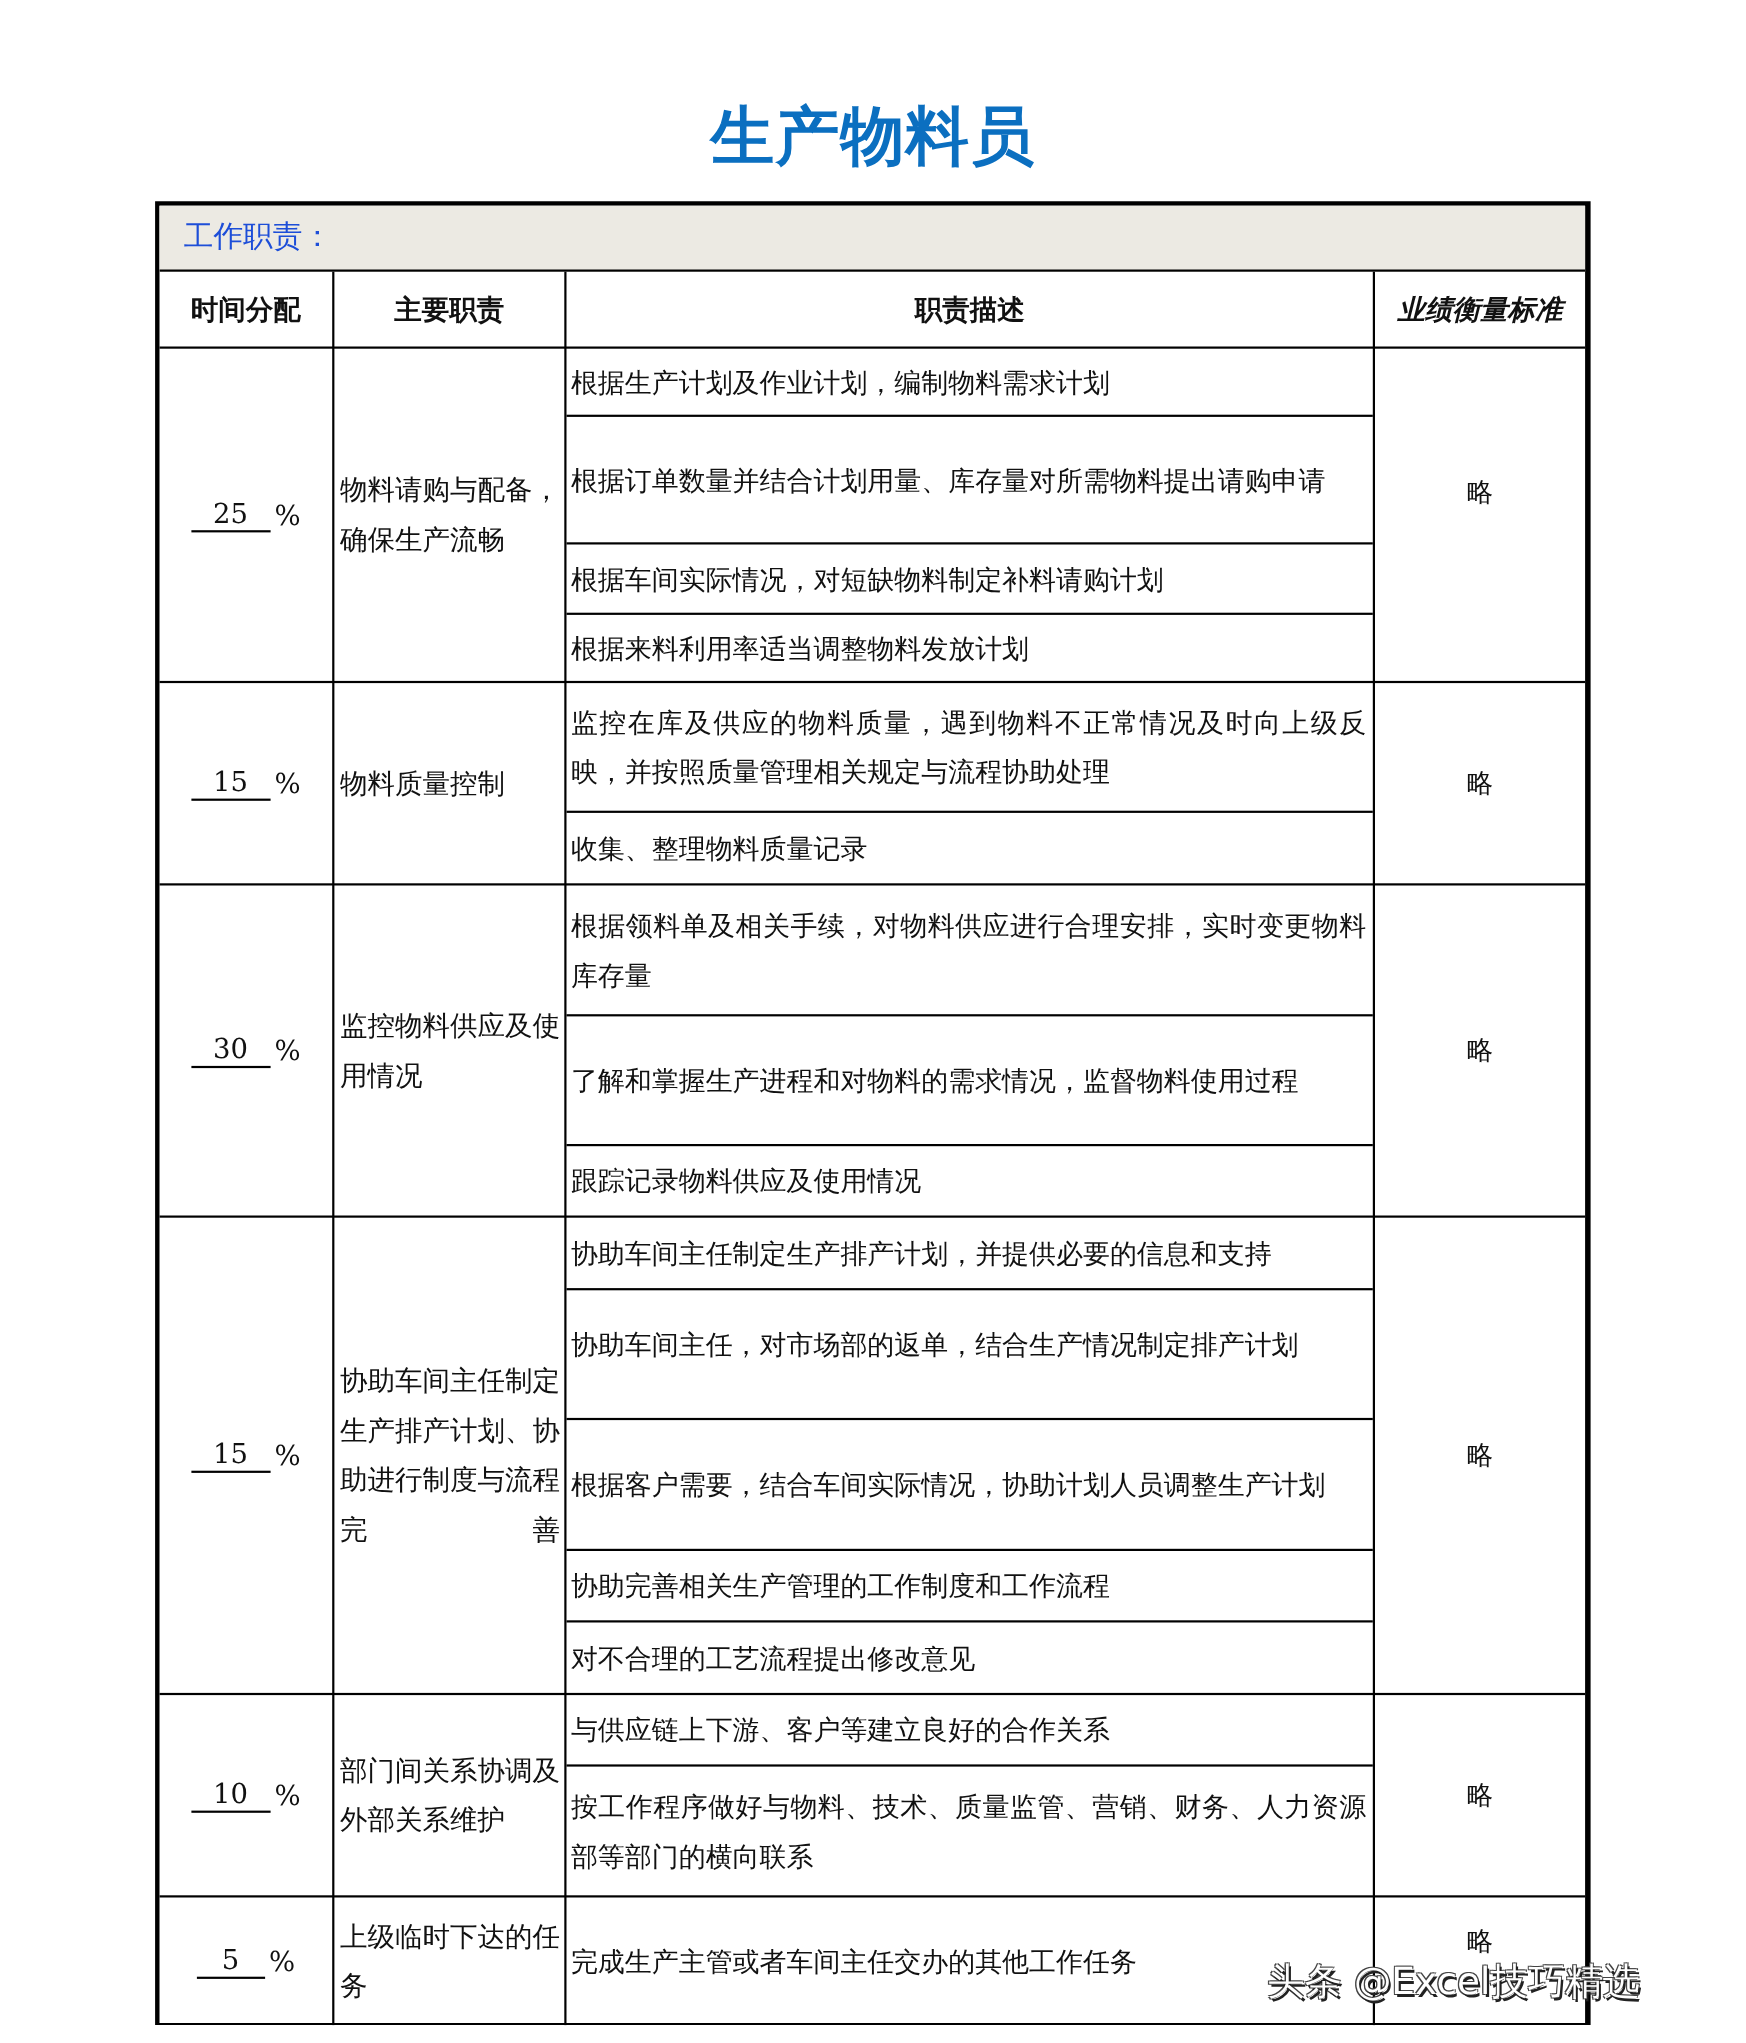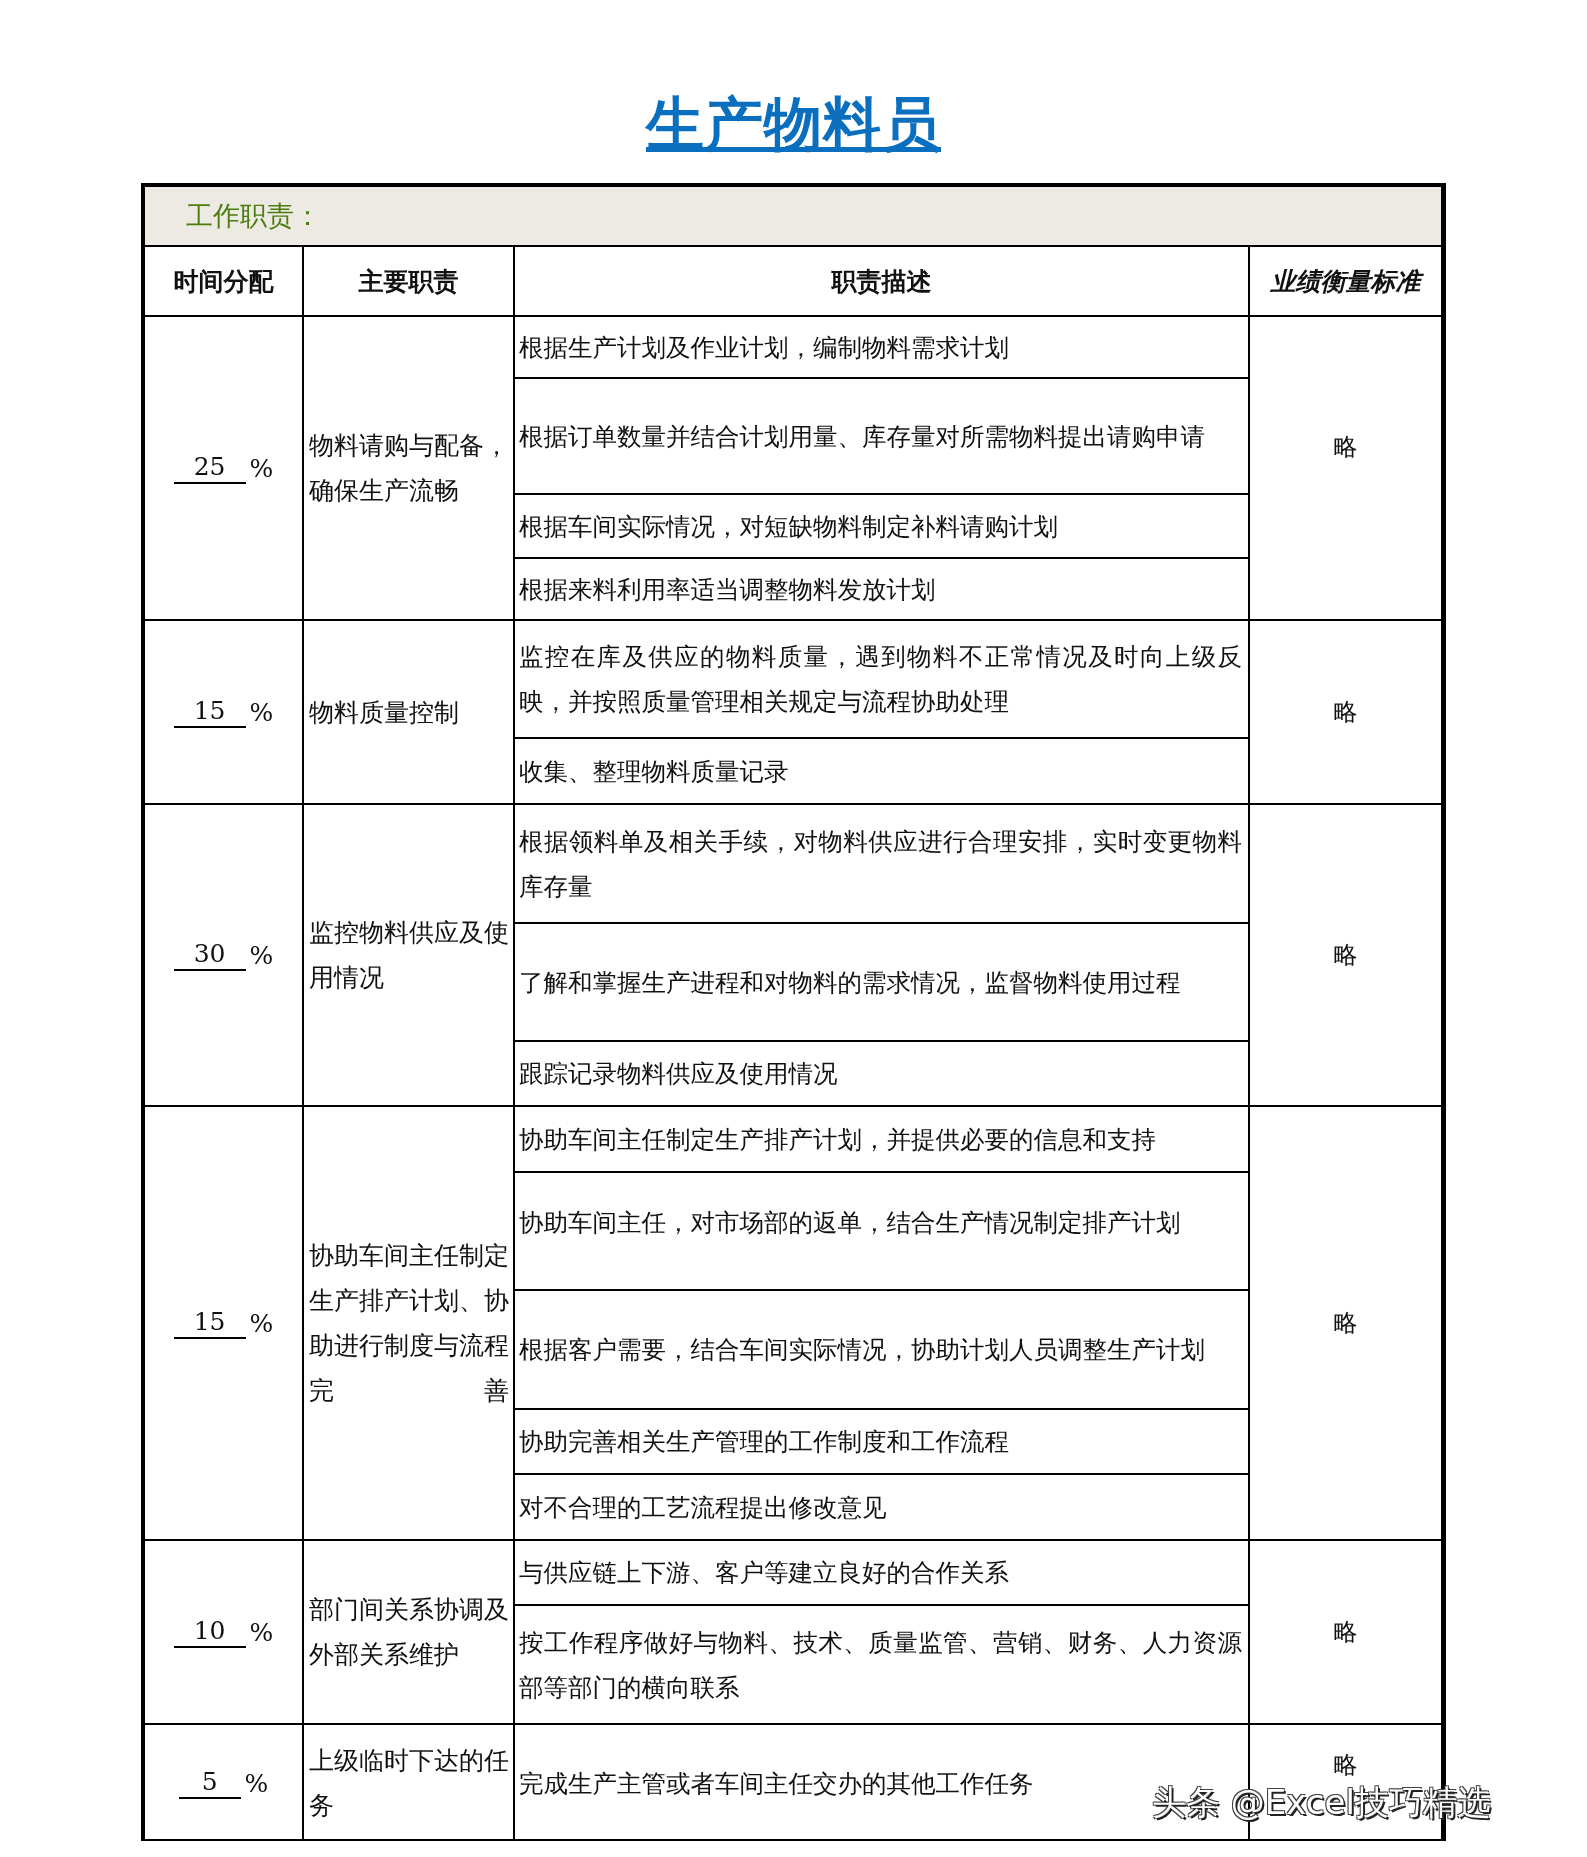--- a/index.html
+++ b/index.html
@@ -1,27 +1,27 @@
 <!DOCTYPE html>
 <html><head>
 <meta charset="utf-8">
 <style>
   html, body { margin: 0; padding: 0; background: #ffffff; }
   body { width: 1587px; height: 1857px; position: relative; overflow: hidden;
          font-family: "DejaVu Serif", "Liberation Serif", serif; color: #111; }
   .title { position: absolute; left: 0; width: 1587px; top: 84px; height: 80px;
            text-align: center; font-family: "DejaVu Sans", "Liberation Sans", sans-serif;
-           font-weight: bold; font-size: 58px; line-height: 80px; color: #0B6FC0; letter-spacing: 1px; text-decoration: underline; }
+           font-weight: bold; font-size: 58px; line-height: 80px; color: #0B6FC0; letter-spacing: 1px; }
   .sheet { position: absolute; left: 141px; top: 183px; width: 1305px; height: 1658px;
            box-sizing: border-box; border-top: 4px solid #000; border-left: 4px solid #000;
            border-right: 5px solid #000; border-bottom: 2px solid #000; }
   .band { position: absolute; left: 0; top: 0; right: 0; height: 60px; background: #ECEAE3;
           border-bottom: 2px solid #000; box-sizing: border-box; }
   .band-label { position: absolute; left: 22px; top: 0; line-height: 58px;
-                font-family: "DejaVu Sans", "Liberation Sans", sans-serif; font-size: 27px; color: #4d7c0f; margin-left: 19px; }
+                font-family: "DejaVu Sans", "Liberation Sans", sans-serif; font-size: 27px; color: #1d4ed8; }
   .cell { position: absolute; box-sizing: border-box; }
   .hd { display: flex; align-items: center; justify-content: center; font-weight: bold;
         font-size: 25px; }
   .vline { position: absolute; width: 2px; background: #000; }
   .hline { position: absolute; height: 2px; background: #000; }
   .pct { display: flex; align-items: center; justify-content: center; font-size: 25px; }
   .pct .num { display: inline-block; width: 72px; text-align: center; border-bottom: 2px solid #000;
               line-height: 30px; }
   .pct .sign { margin-left: 4px; }
   .duty { display: flex; align-items: center; padding: 0 4px 0 5px; font-size: 25px;

